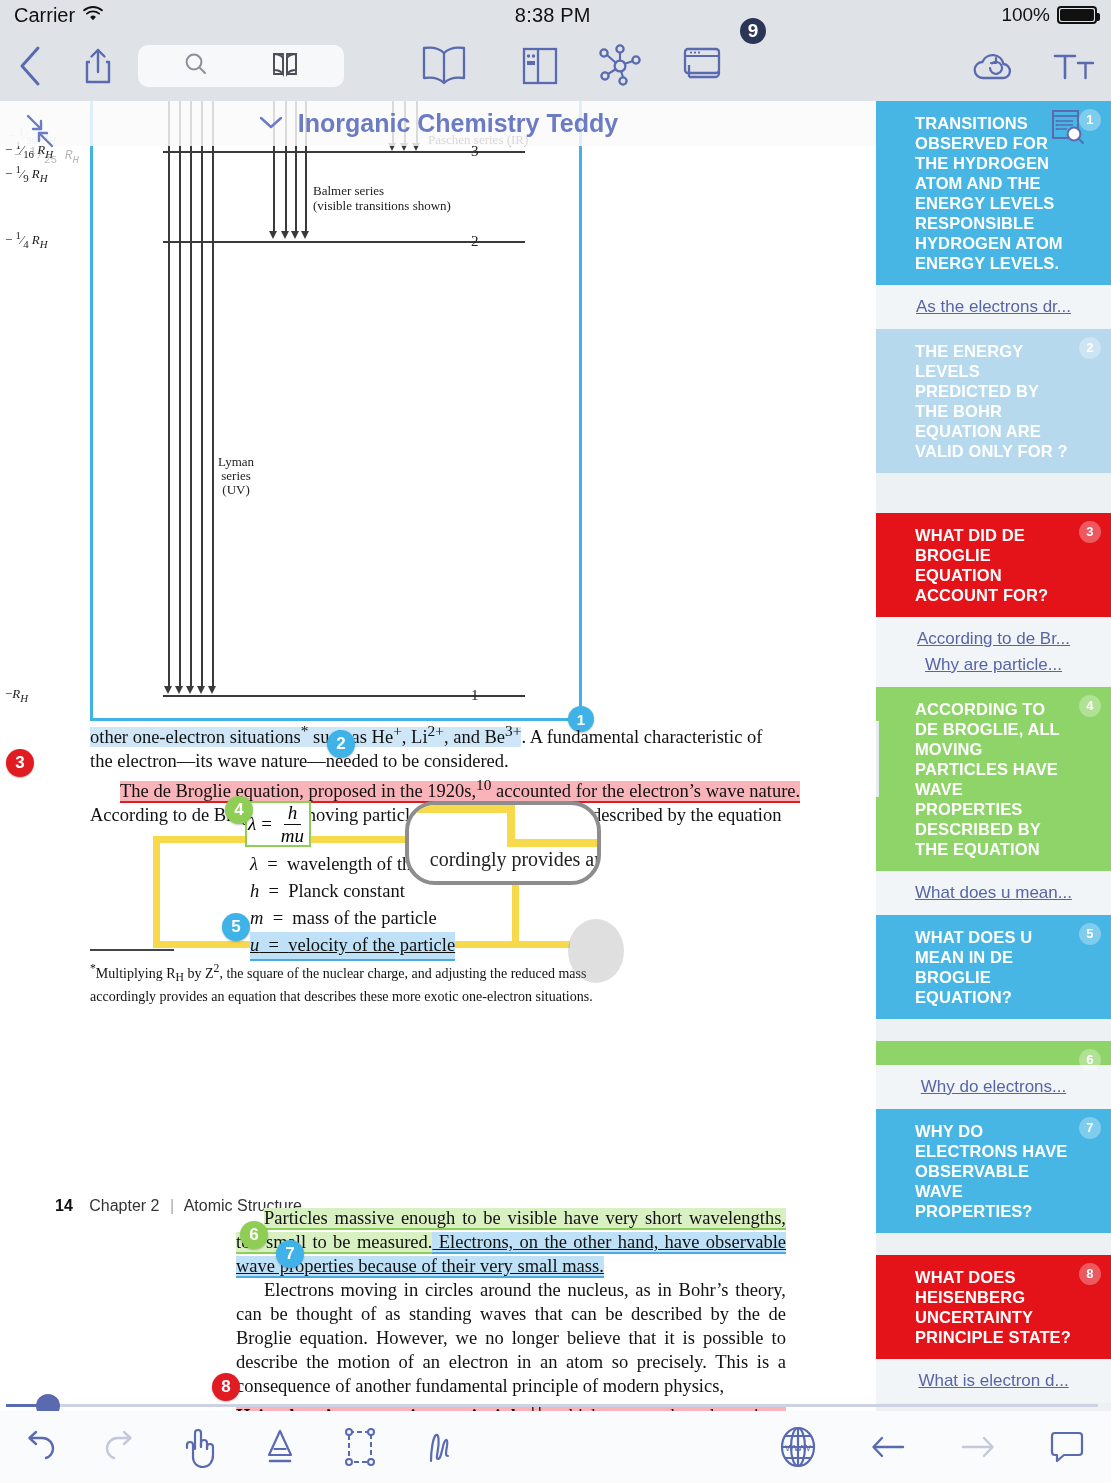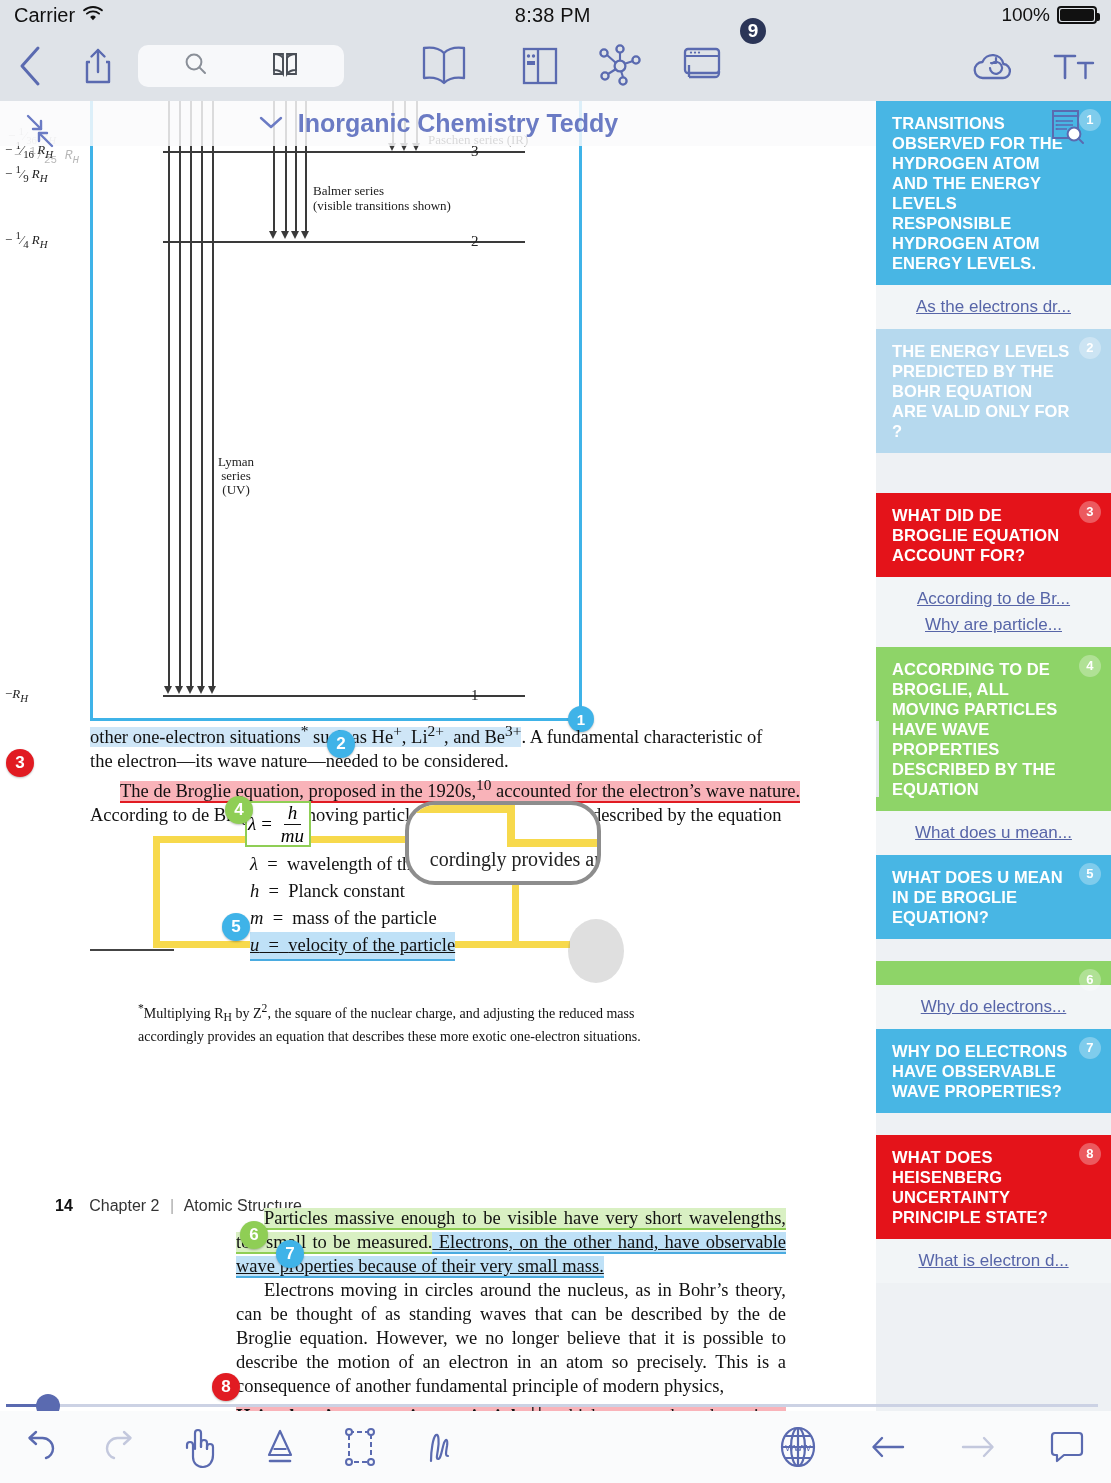--- a/index.html
+++ b/index.html
@@ -150,21 +150,21 @@
   }
   .c-blue{background:#48b6e4;}
   .c-blue-faded{background:#b6d9ee;}
   .c-red{background:#e4131a;}
   .c-green{background:#8ed468;}
   .card .idx {
     position:absolute; top:8px; right:10px; width:22px;height:22px;border-radius:50%;
     background:rgba(255,255,255,.30); color:#fff; font-size:13px; font-weight:700;
     display:flex;align-items:center;justify-content:center;
   }
-  .cardtext { padding-right:26px; }
+  .cardtext { padding-right:26px;margin-left:23px; }
   .ansrow {
     background:#f2f5f7; padding:9px 14px; text-align:center;
   }
   .ansrow a {
     color:#5765a8; font-size:17px; text-decoration:underline; display:block; padding:3px 0;
     white-space:nowrap; overflow:hidden; text-overflow:ellipsis; cursor:pointer;
   }
   .gap { height:8px; background:#eef1f4; }
 
   .collapse-tab {
@@ -399,21 +399,21 @@
       <div class="deflist" style="left:250px; top:750px;">
         <div><i>λ</i>&nbsp; = &nbsp;<span>wavelength of the particle</span></div>
         <div><i>h</i>&nbsp; = &nbsp;<span>Planck constant</span></div>
         <div><i>m</i>&nbsp; = &nbsp;<span>mass of the particle</span></div>
         <div class="hl-blue-u" style="display:inline-block;"><i>u</i>&nbsp; = &nbsp;<span>velocity of the particle</span></div>
       </div>
 
       <div class="num-badge nb-blue" style="left:222px; top:812px;">5</div>
 
       <div class="fnrule" style="left:90px; top:848px;"></div>
-      <div class="footnote" style="left:90px; top:898px;margin-left:48px;">
+      <div class="footnote" style="left:90px; top:858px;">
         <sup>*</sup><span>Multiplying R</span><sub>H</sub><span> by Z</span><sup>2</sup><span>, the square of the nuclear charge, and adjusting the reduced mass accordingly provides an</span>
         <span>equation that describes these more exotic one-electron situations.</span>
       </div>
 
       <div class="loupe" style="left:405px; top:700px; width:196px; height:84px;">
         <div class="loupe-inner-y" style="left:0px; top:0px; width:106px; height:8px;"></div>
         <div class="loupe-inner-y" style="left:98px; top:0px; width:8px; height:42px;"></div>
         <div class="loupe-inner-y" style="left:98px; top:34px; width:98px; height:8px;"></div>
         <span style="position:relative; left:14px; top:16px;">cordingly provides an</span>
       </div>

